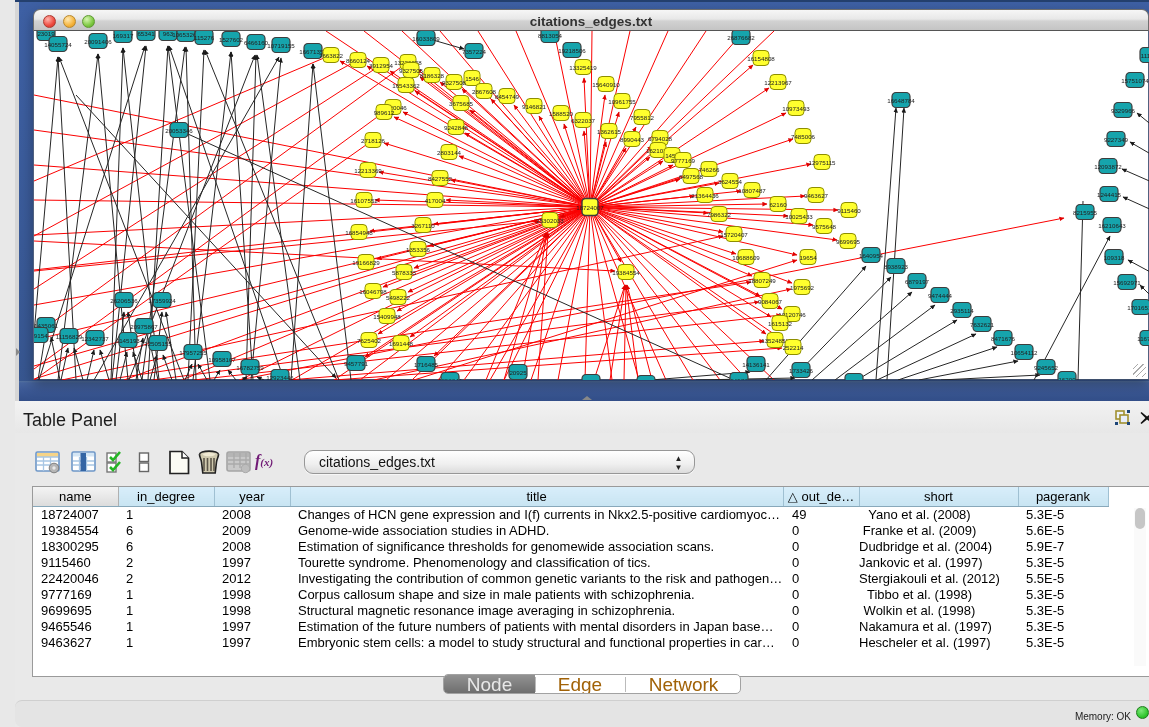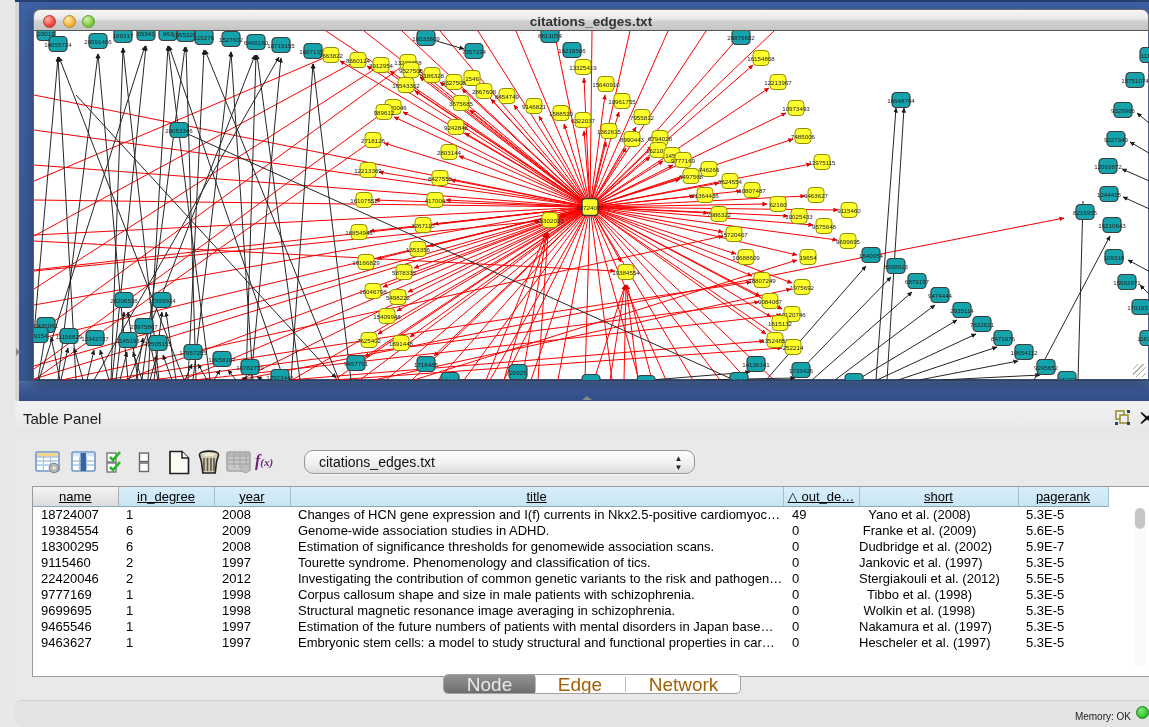--- a/index.html
+++ b/index.html
@@ -30,41 +30,41 @@
 #canvas { position:absolute; left:0; top:22px; width:1116px; height:349px; background:#fff;
   border-left:1px solid #51617f; border-right:1px solid #51617f; border-bottom:1px solid #3e4f6d; }
 #canvas svg { position:absolute; left:0; top:0; }
 #grip { position:absolute; right:2px; bottom:2px; width:13px; height:13px;
   background:repeating-linear-gradient(135deg, transparent 0 3px, #aaa 3px 4px); }
 
 
 #panel { position:absolute; left:0; top:401px; width:1149px; height:326px; background:#e9e9e9; }
 #panelbar { position:absolute; left:0; top:0; width:1149px; height:32px;
    background:linear-gradient(#f2f2f2,#e7e7e7); }
-#panelbar .t { position:absolute; left:8px; top:9px; font-size:15px; color:#1c1c1c; }
+#panelbar .t { position:absolute; left:8px; top:9px; font-size:18px; color:#1c1c1c; }
 #rightstrip2 { position:absolute; right:0; top:0; width:4px; height:401px; background:#c9c9c9; }
 
 
 #toolbar { position:absolute; left:0; top:36px; width:1141px; height:38px; }
 .tbi { position:absolute; top:13px; }
 #combo { position:absolute; left:289px; top:13px; width:391px; height:24px;
   border:1px solid #979797; border-radius:9px;
   background:linear-gradient(#ffffff,#efefef 60%,#dcdcdc);
   font-size:14px; color:#111; line-height:23px; padding-left:14px;
   box-shadow:0 1px 1px rgba(255,255,255,.7); }
 #combo .arr { position:absolute; right:10px; top:0; width:11px; height:22px; font-size:8px;
   color:#222; line-height:9px; text-align:center; padding-top:3px; letter-spacing:0; }
 
 
 #tbl { position:absolute; left:17px; top:85px; width:1118px; height:191px; background:#fff;
   border:1px solid #9a9a9a; }
 table { border-collapse:collapse; table-layout:fixed; width:1116px; font-size:13px; }
 th { height:19px; font-weight:normal; color:#000;
   background:linear-gradient(#d8eefa,#c8e4f2); border-right:1px solid #9fc0d2; border-bottom:1px solid #88a8ba;
-  overflow:hidden; white-space:nowrap;text-decoration:underline; }
+  overflow:hidden; white-space:nowrap; }
 th.h0 { background:linear-gradient(#f4f4f4,#dcdcdc); border-right:1px solid #b0b0b0; }
 td { height:16px; color:#000; overflow:hidden; white-space:nowrap; padding:0 0 0 8px; }
 td.c4 { padding-left:9px; }
 td.c5 { text-align:center; padding:0 38px 0 0; }
 tr { height:16px; }
 .w0{width:85px} .w1{width:96px} .w2{width:76px} .w3{width:493px} .w4{width:76px} .w5{width:159px} .w6{width:90px} .w7{width:41px}
 #vsb { position:absolute; right:3px; top:21px; width:12px; height:158px; background:#fafafa; }
 #vsb .th { position:absolute; left:1px; top:0px; width:10px; height:21px; background:#c6c6c6; border-radius:5px; }
 
 
@@ -997,21 +997,21 @@
               <td class="c5">Franke et al. (2009)</td>
               <td class="c6">5.6E-5</td>
               <td class="c7"></td>
             </tr>
 <tr>
               <td class="c0">18300295</td>
               <td class="c1">6</td>
               <td class="c2">2008</td>
               <td class="c3">Estimation of significance thresholds for genomewide association scans.</td>
               <td class="c4">0</td>
-              <td class="c5">Dudbridge et al. (2002)</td>
+              <td class="c5">Dudbridge et al. (2004)</td>
               <td class="c6">5.9E-7</td>
               <td class="c7"></td>
             </tr>
 <tr>
               <td class="c0">9115460</td>
               <td class="c1">2</td>
               <td class="c2">1997</td>
               <td class="c3">Tourette syndrome. Phenomenology and classification of tics.</td>
               <td class="c4">0</td>
               <td class="c5">Jankovic et al. (1997)</td>

